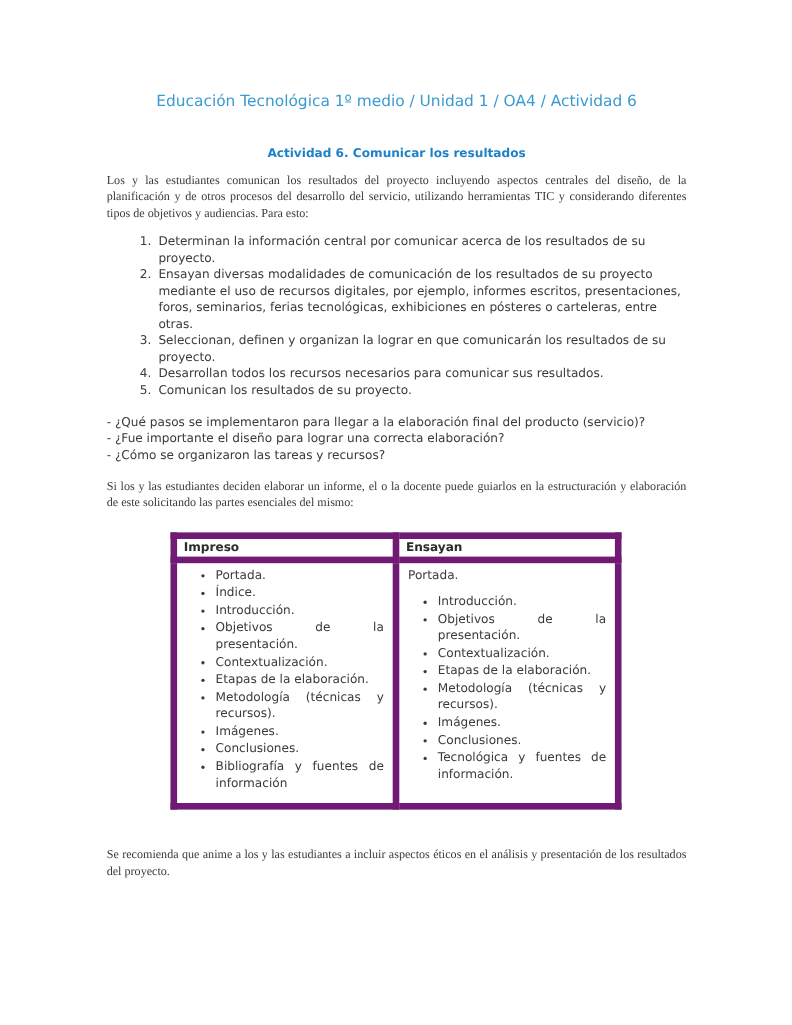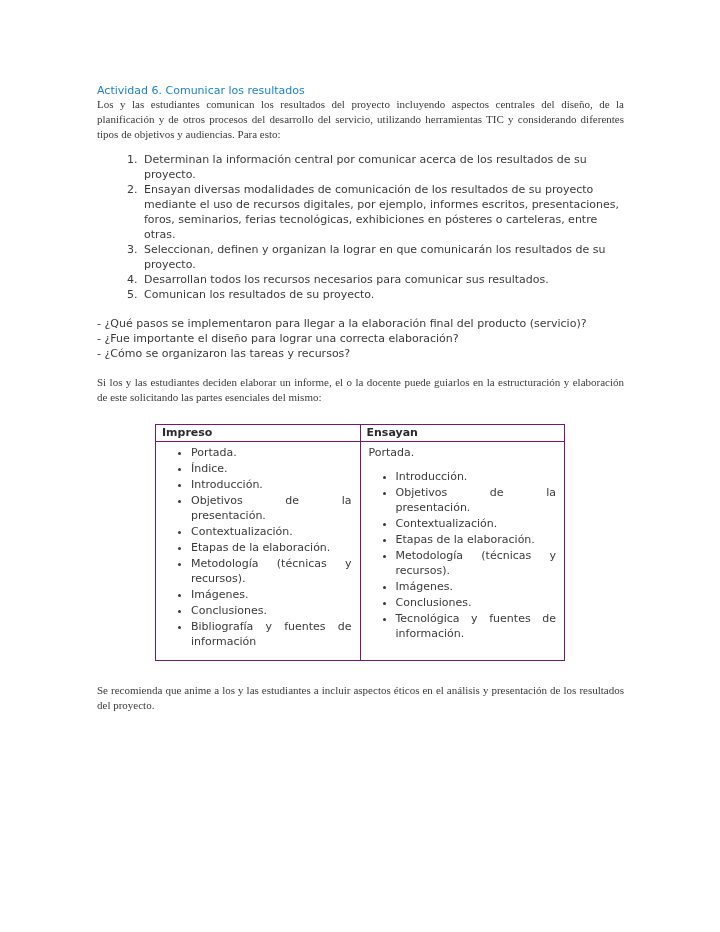--- a/index.html
+++ b/index.html
@@ -18,22 +18,24 @@
   }
   .doc-title {
     font-size: 14px;
     font-weight: 400;
     color: #3a9ad2;
     text-align: center;
     margin-bottom: 33px;
   }
   .activity-heading {
     font-size: 11px;
-    font-weight: 400;
+    font-weight: 700;
     color: #1e82c8;
+    margin-bottom: 11px;
+    text-align: center;
   }
   p, li { font-size: 11px; line-height: 15px; }
   .para { margin-bottom: 10px; font-family: Liberation Serif, serif; }
   .justify { text-align: justify; }
   .num-list {
     margin: 0 0 10px 0;
     padding-left: 44px;
   }
   .num-list li { padding-left: 3px; padding-right: 2px; }
   .questions {
@@ -41,41 +43,42 @@
     margin: 14px 0 10px 0;
   }
   .questions p { text-align: justify; }
   .report-table {
     border-collapse: collapse;
     table-layout: fixed;
     width: 410px;
     margin: 19px 0 0 58px;
   }
   .report-table th, .report-table td {
-    border: 1px solid #701a75;
+    border: 6px solid #701a75;
     vertical-align: top;
     font-size: 11px;
   }
   .report-table th {
     text-align: left;
     font-weight: 700;
     padding: 1px 6px 2px 6px;
     color: #2b2b2b;
   }
   .report-table td { padding: 3px 8px 10px 8px; }
   .cell-list { margin: 0; padding-left: 27px; }
   .cell-list li { text-align: justify; margin-bottom: 1px; }
   .cell-intro { margin-bottom: 9px; }
-  .closing { margin-top: 22px; }
+  .closing { margin-top: 34px; }
 </style>
 </head>
 <body>
 
 <div class="page">
 
+  <h1 class="doc-title">Educación Tecnológica 1º medio / Unidad 1 / OA4 / Actividad 6</h1>
 
   <h2 class="activity-heading">Actividad 6. Comunicar los resultados</h2>
 
   <p class="para justify">Los y las estudiantes comunican los resultados del proyecto incluyendo aspectos centrales del diseño, de la planificación y de otros procesos del desarrollo del servicio, utilizando herramientas TIC y considerando diferentes tipos de objetivos y audiencias. Para esto:</p>
 
   <ol class="num-list">
     <li>Determinan la información central por comunicar acerca de los resultados de su proyecto.</li>
     <li>Ensayan diversas modalidades de comunicación de los resultados de su proyecto mediante el uso de recursos digitales, por ejemplo, informes escritos, presentaciones, foros, seminarios, ferias tecnológicas, exhibiciones en pósteres o carteleras, entre otras.</li>
     <li>Seleccionan, definen y organizan la lograr en que comunicarán los resultados de su proyecto.</li>
     <li>Desarrollan todos los recursos necesarios para comunicar sus resultados.</li>

